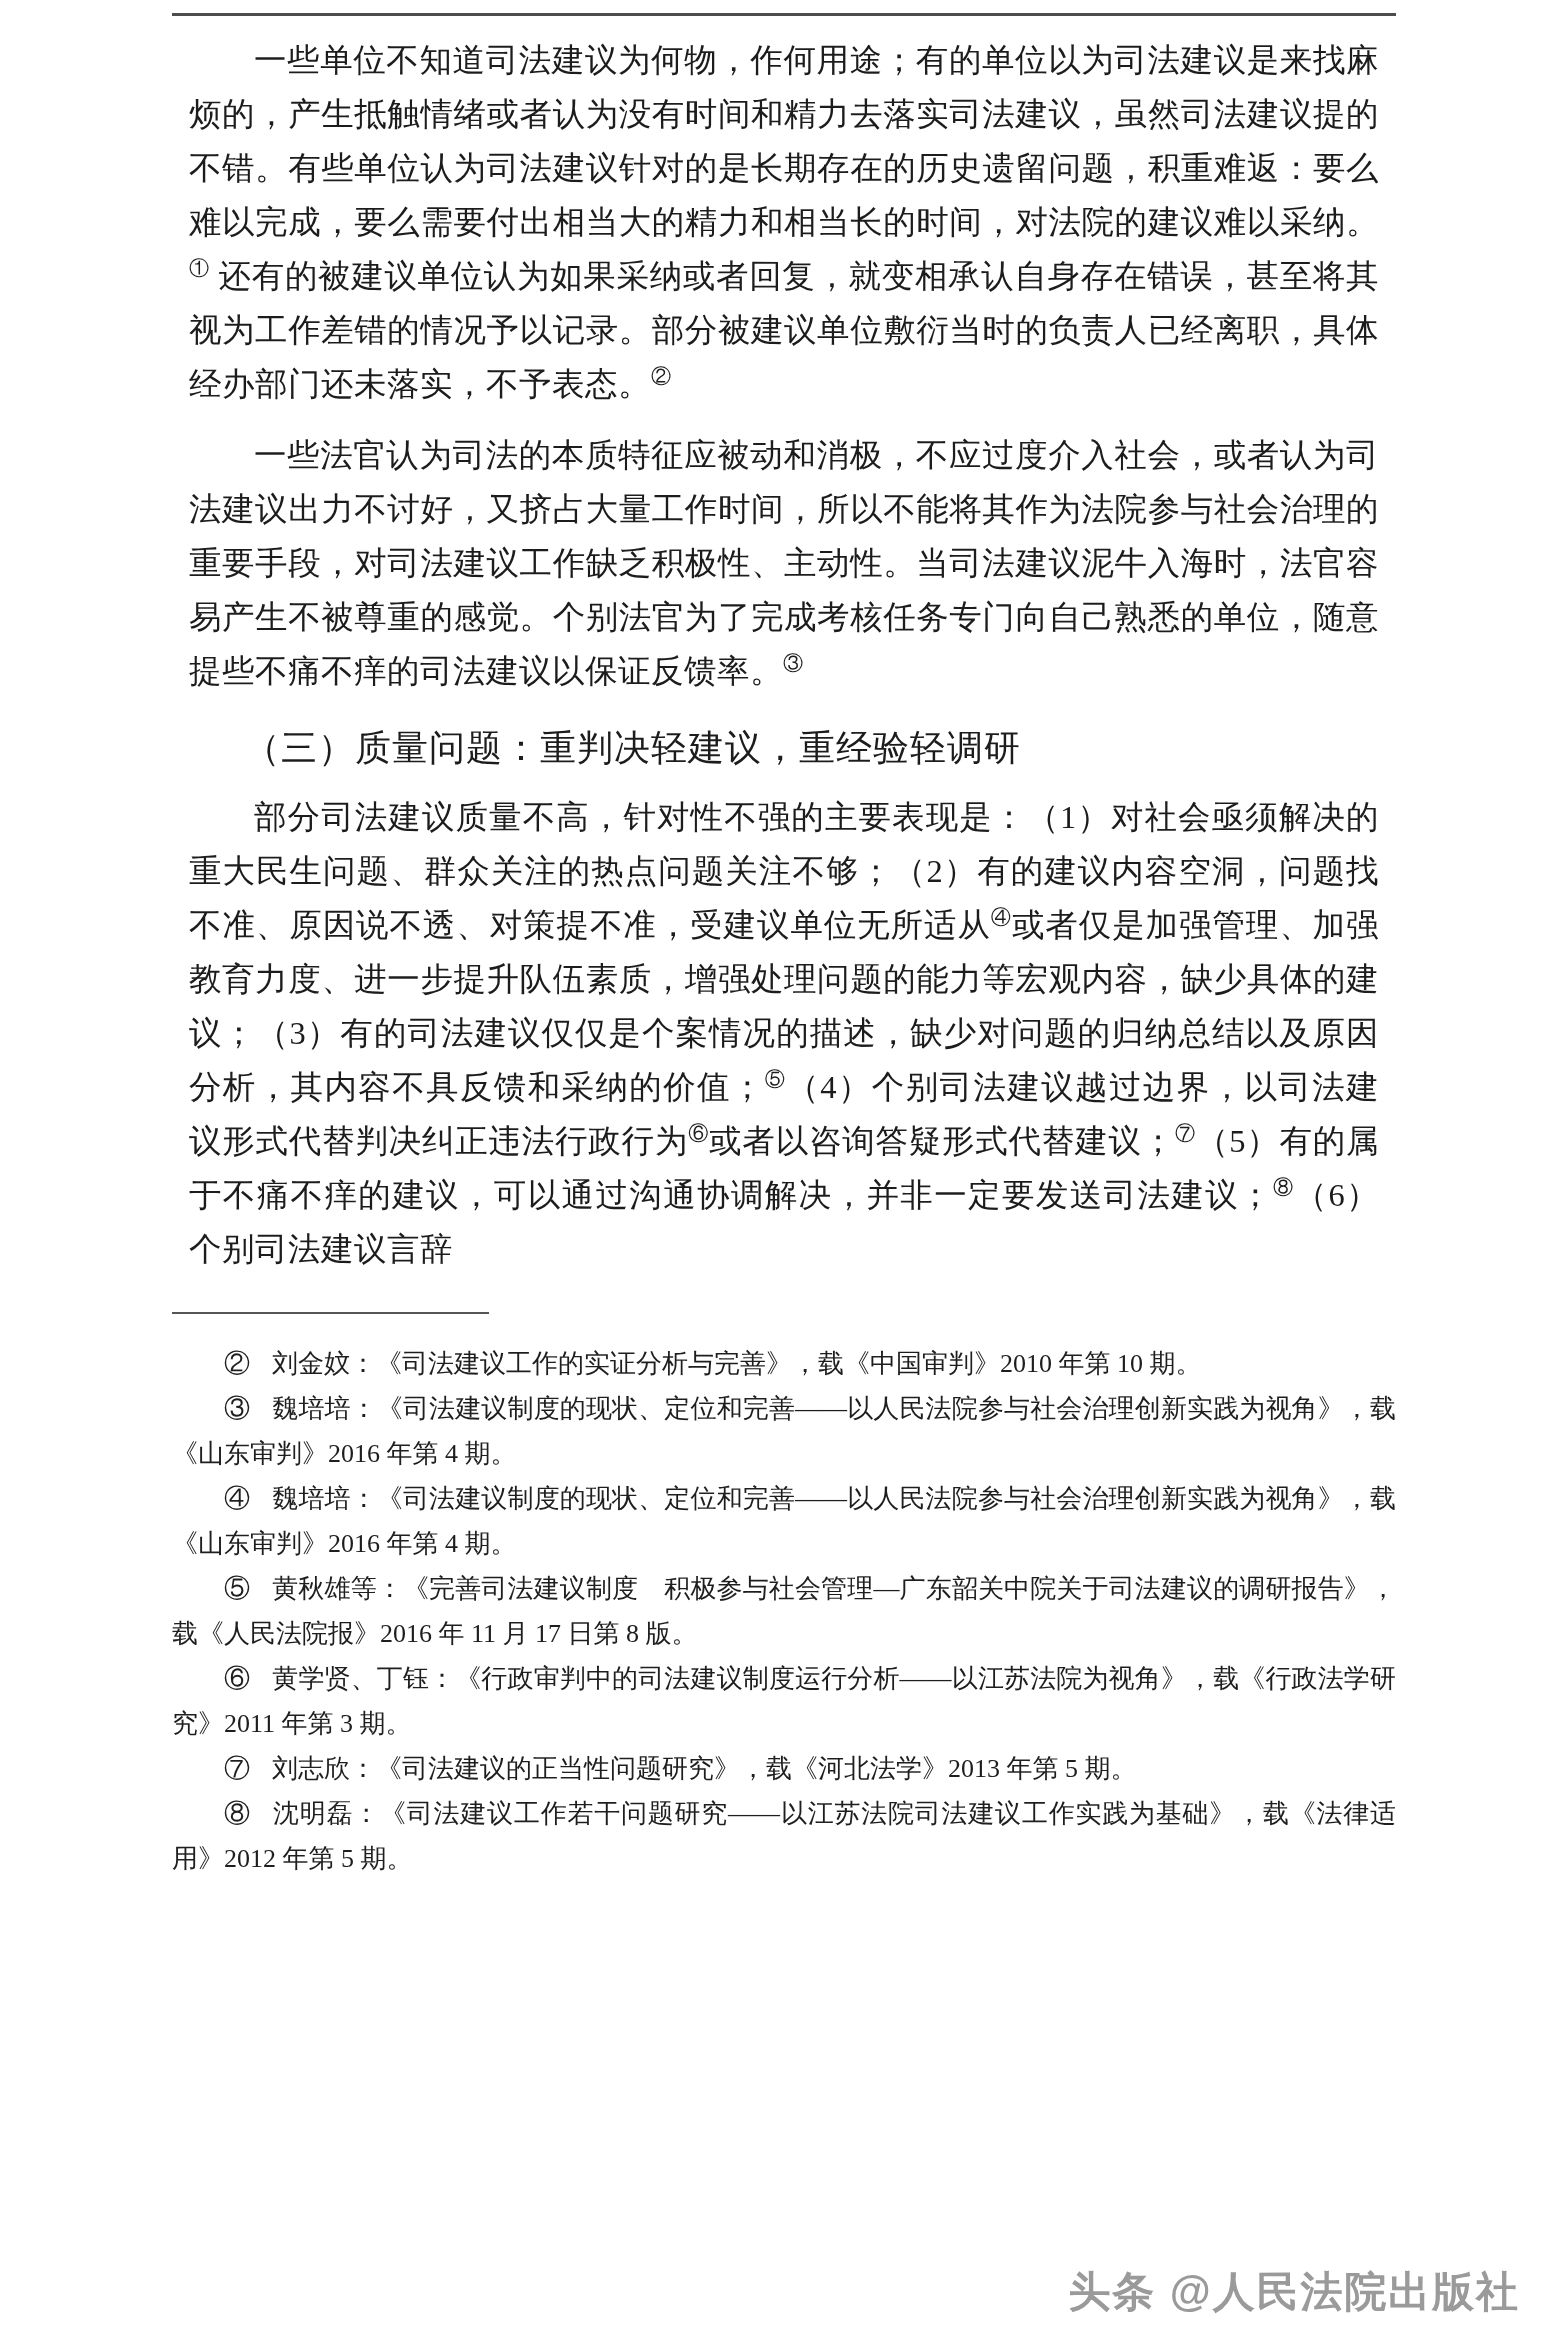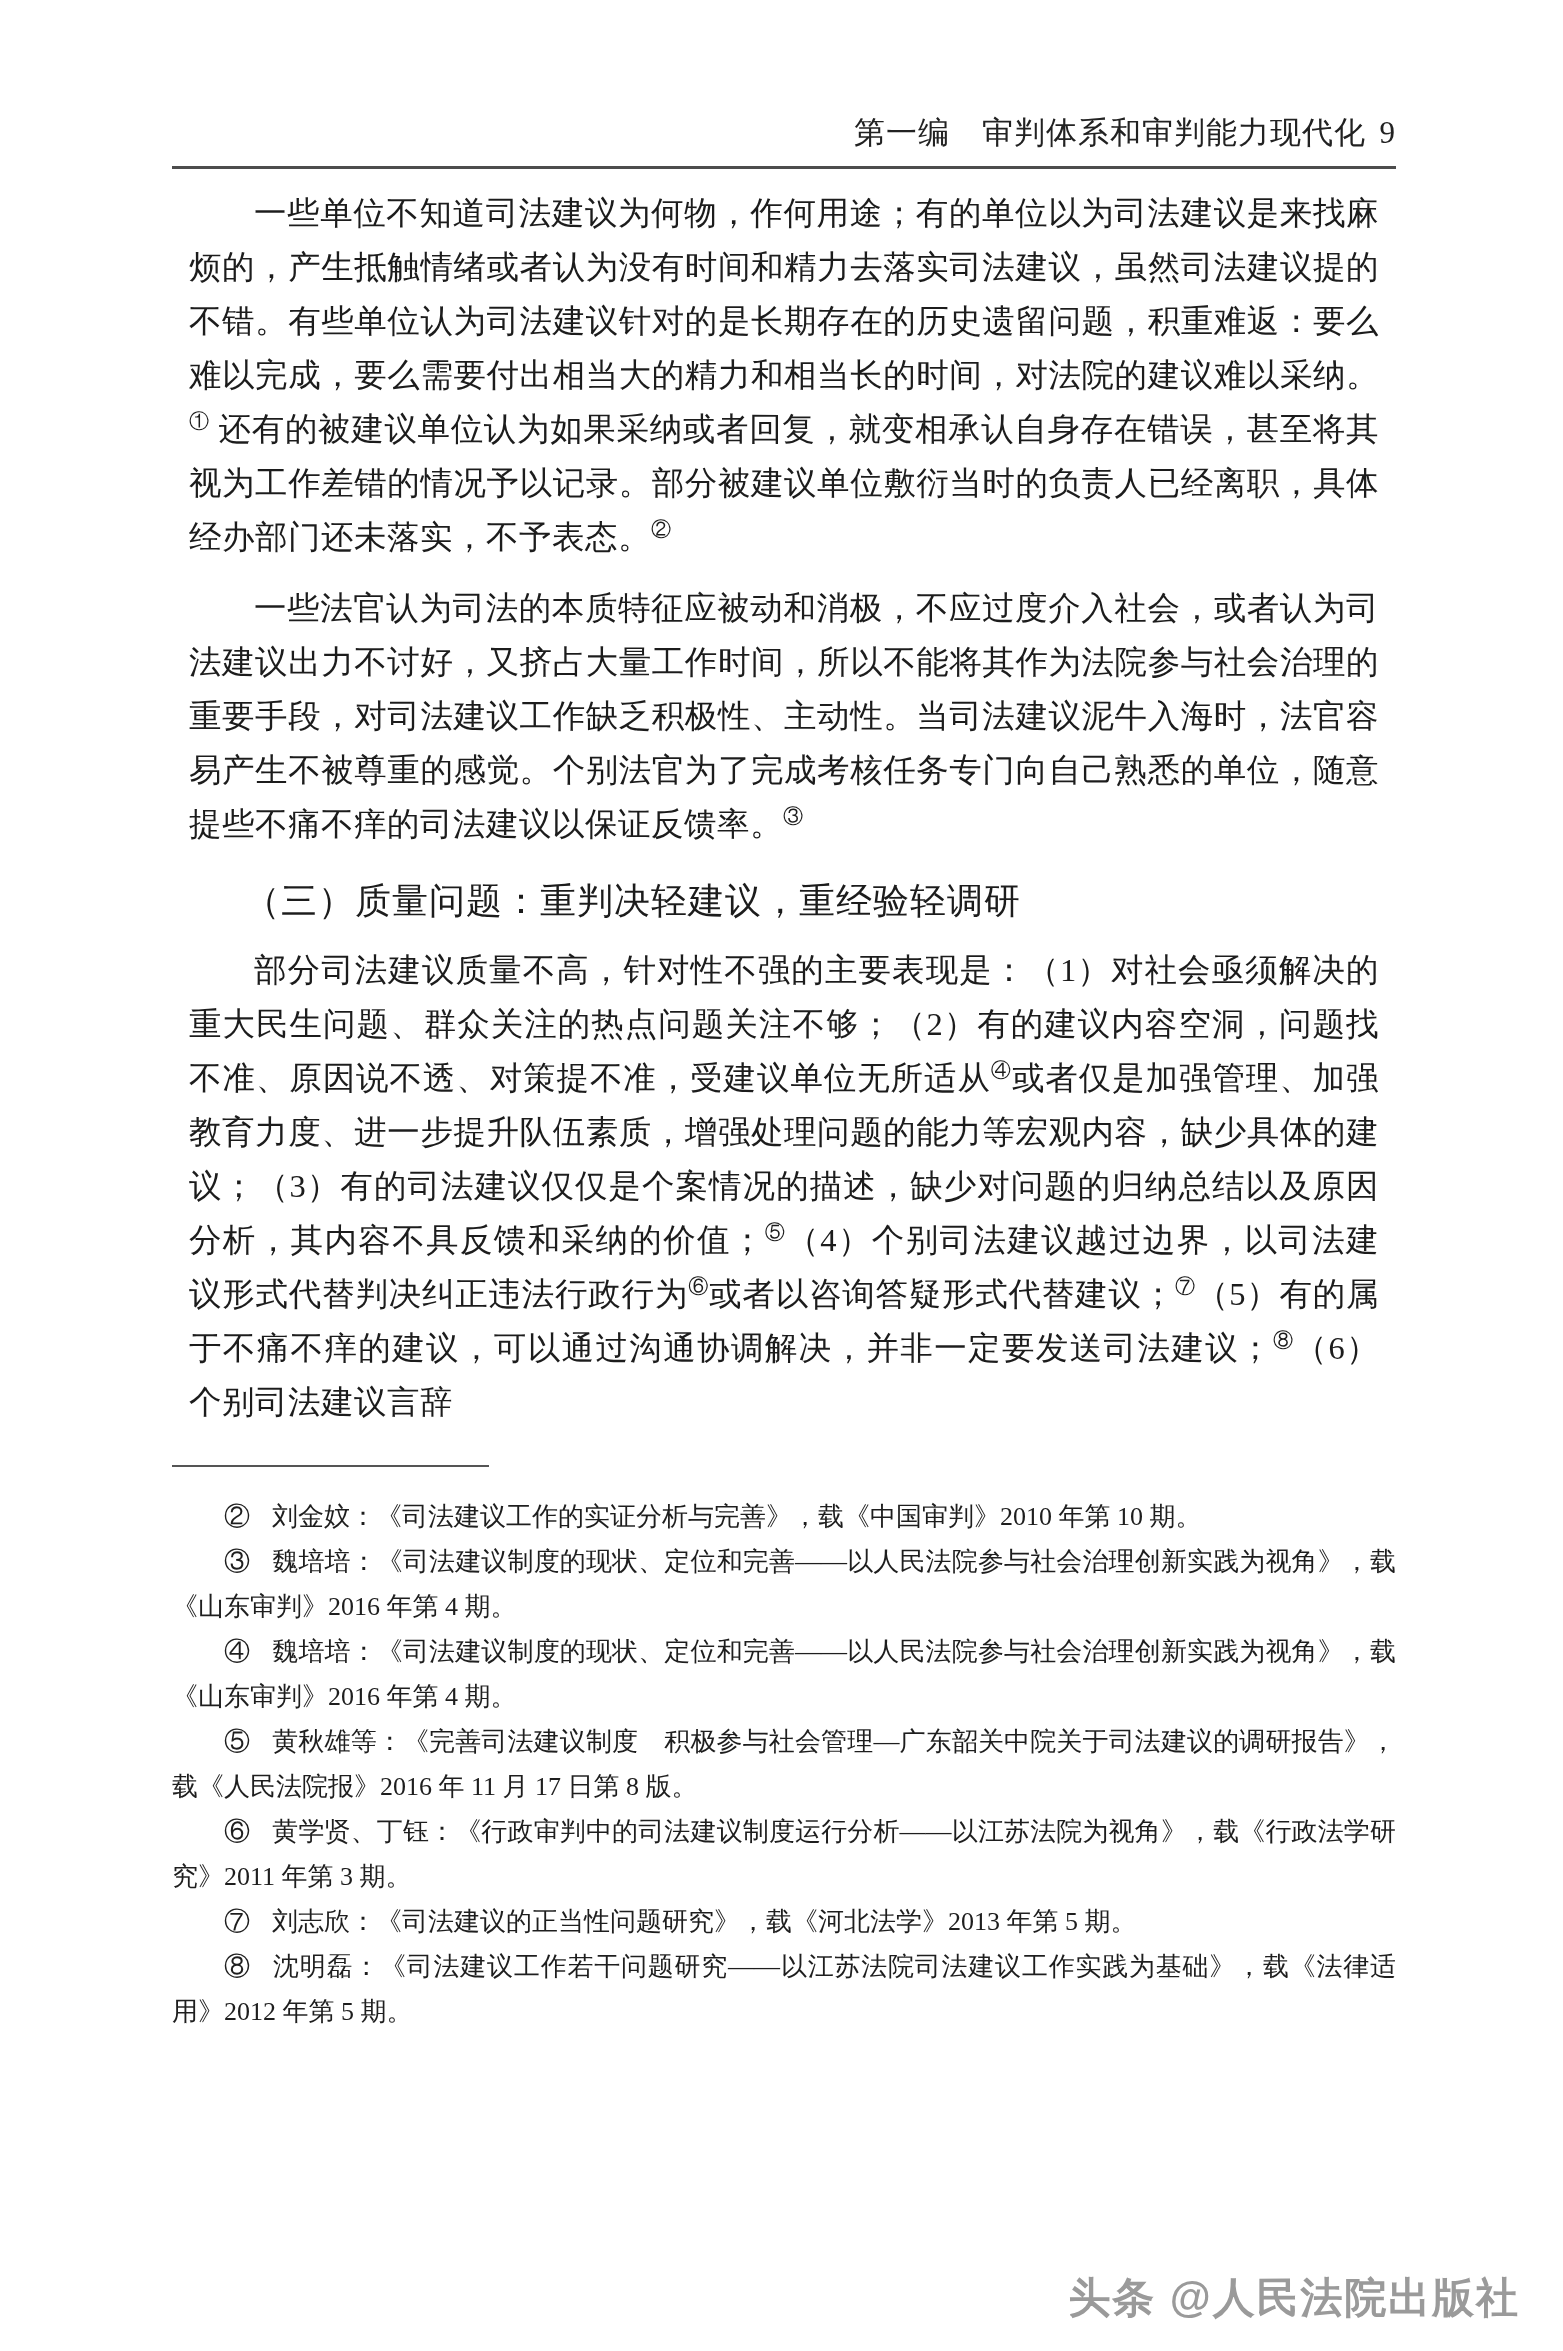--- a/index.html
+++ b/index.html
@@ -63,38 +63,35 @@
     font-size: 26px;
     line-height: 45px;
     text-align: justify;
     text-indent: 2em;
     color: #1e1e1e;
   }
   .fn-marker { margin-right: 0.85em; }
   .watermark {
     position: absolute;
     right: 44px;
-    bottom: 25px;
+    bottom: 31px;
     font-family: "Liberation Sans", "DejaVu Sans", sans-serif;
     font-weight: 700;
     font-size: 42px;
     color: #9a9a9a;
     letter-spacing: 1.9px;
     text-shadow: -1.9px -1.9px 0 #ffffff, 1.9px 1.9px 1px rgba(255,255,255,0.85);
     white-space: nowrap;
   }
 </style>
 </head>
 <body>
 
 <div class="page">
 
-  <header class="running-head">
-    <span class="rh-title">第一编　审判体系和审判能力现代化</span><span class="rh-page">9</span>
-  </header>
 
   <div class="head-rule"></div>
 
   <main>
   <section>
     <div>
           <p class="body-para">一些单位不知道司法建议为何物，作何用途；有的单位以为司法建议是来找麻烦的，产生抵触情绪或者认为没有时间和精力去落实司法建议，虽然司法建议提的不错。有些单位认为司法建议针对的是长期存在的历史遗留问题，积重难返：要么难以完成，要么需要付出相当大的精力和相当长的时间，对法院的建议难以采纳。<sup>①</sup> 还有的被建议单位认为如果采纳或者回复，就变相承认自身存在错误，甚至将其视为工作差错的情况予以记录。部分被建议单位敷衍当时的负责人已经离职，具体经办部门还未落实，不予表态。<sup>②</sup></p>
           <p class="body-para">一些法官认为司法的本质特征应被动和消极，不应过度介入社会，或者认为司法建议出力不讨好，又挤占大量工作时间，所以不能将其作为法院参与社会治理的重要手段，对司法建议工作缺乏积极性、主动性。当司法建议泥牛入海时，法官容易产生不被尊重的感觉。个别法官为了完成考核任务专门向自己熟悉的单位，随意提些不痛不痒的司法建议以保证反馈率。<sup>③</sup></p>
         </div>
   </section>

